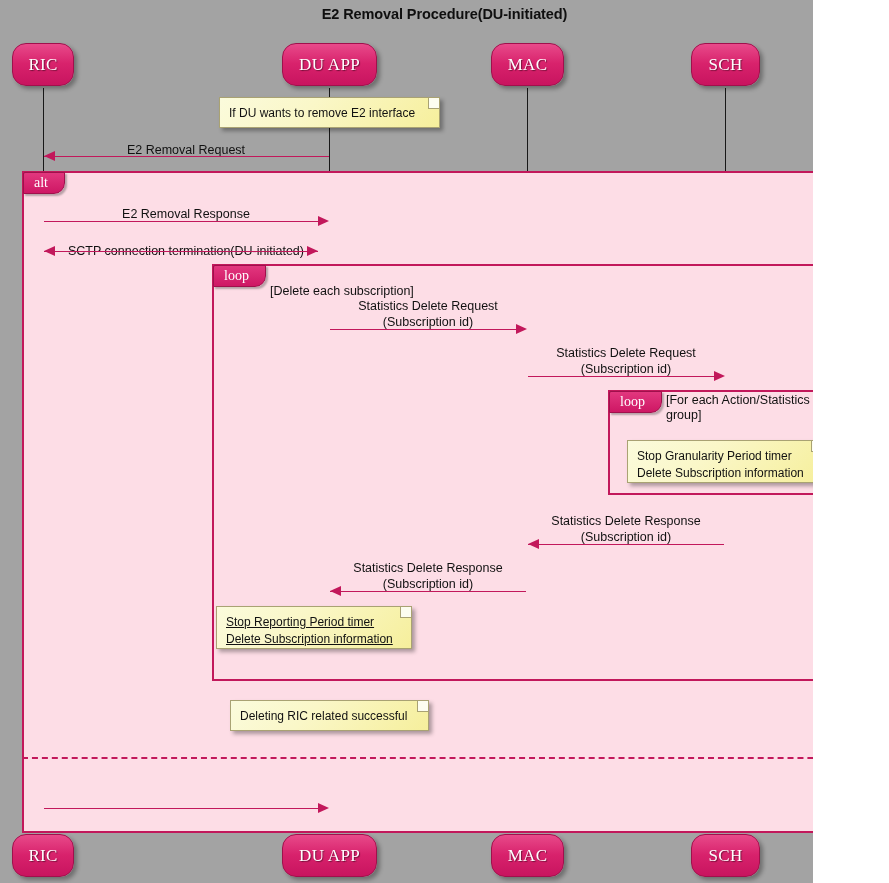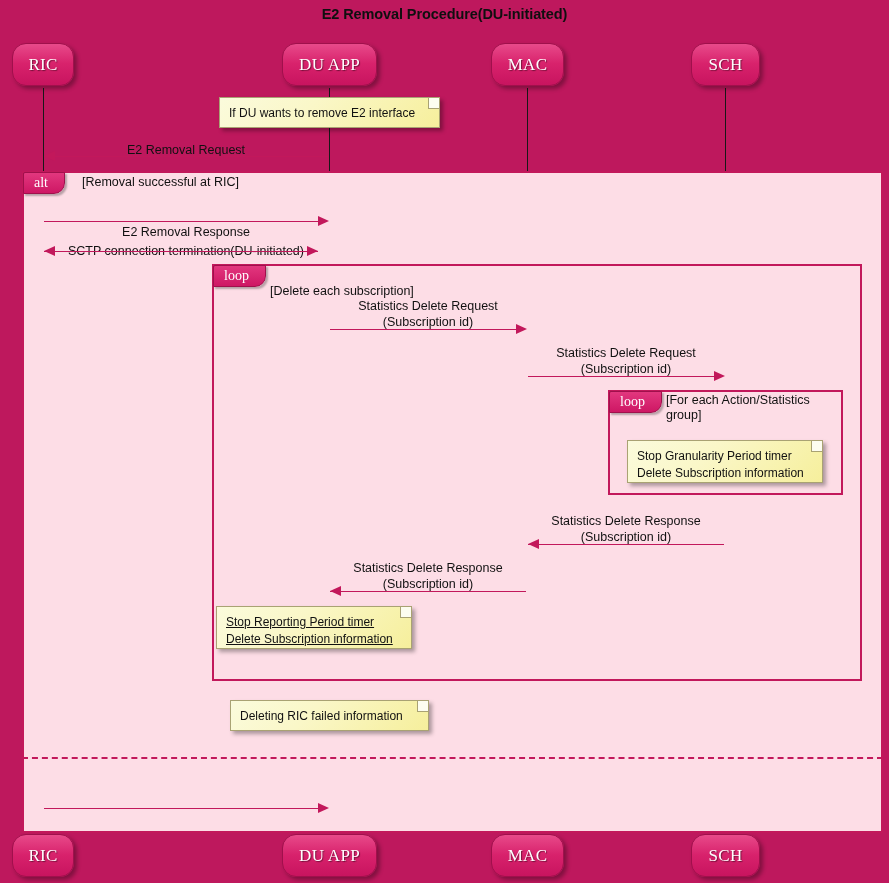--- a/index.html
+++ b/index.html
@@ -7,23 +7,23 @@
     margin: 0;
     padding: 0;
     background: #ffffff;
   }
   body {
     font-family: "Liberation Sans", sans-serif;
     -webkit-font-smoothing: antialiased;
   }
   #diagram {
     position: relative;
-    width: 889px;
+    width: 813px;
     height: 883px;
-    background: #be185d;
+    background: #a3a3a3;
     overflow: hidden;
   }
   
   .diagram-title {
     position: absolute;
     left: 0;
     top: 6px;
     width: 889px;
     text-align: center;
     font-family: "Liberation Sans", sans-serif;
@@ -166,21 +166,20 @@
   <div class="lifeline" style="left:43px;"></div>
   <div class="lifeline" style="left:329px;"></div>
   <div class="lifeline" style="left:527px;"></div>
   <div class="lifeline" style="left:725px;"></div>
 
   <div class="fragment" style="left:22px; top:171px; width:861px; height:662px;">
     <div class="frag-tab">
       <span>alt</span>
     </div>
   </div>
-  <div class="frag-label" style="left:82px; top:175px; width:320px;">[Removal successful at RIC]</div>
 
   <div class="alt-divider" style="left:22px; top:757px; width:861px;"></div>
 
   <div class="fragment nested" style="left:212px; top:264px; width:650px; height:417px;">
     <div class="frag-tab">
       <span>loop</span>
     </div>
   </div>
   <div class="frag-label" style="left:270px; top:284px; width:320px;">[Delete each subscription]</div>
 
@@ -204,21 +203,21 @@
   <div class="participant" style="left:691px; top:43px; width:69px;">
     <span>SCH</span>
   </div>
 
   <div class="note" style="left:219px; top:97px; width:221px; height:31px;">If DU wants to remove E2 interface</div>
 
   <div class="msg-label" style="left:70px; top:142px; width:232px;">E2 Removal Request</div>
   <div class="msg-line" style="left:44px; top:156px; width:285px;"></div>
   <div class="arrow-head left" style="left:44px; top:151px;"></div>
 
-  <div class="msg-label" style="left:70px; top:206px; width:232px;margin-top:18px;">E2 Removal Response</div>
+  <div class="msg-label" style="left:70px; top:206px; width:232px;">E2 Removal Response</div>
   <div class="msg-line" style="left:44px; top:221px; width:274px;"></div>
   <div class="arrow-head right" style="left:318px; top:216px;"></div>
 
   <div class="msg-label" style="left:54px; top:236px; width:264px;margin-top:7px;">SCTP connection termination(DU-initiated)</div>
   <div class="msg-line" style="left:44px; top:251px; width:274px;"></div>
   <div class="arrow-head left" style="left:44px; top:246px;"></div>
   <div class="arrow-head right" style="left:307px; top:246px;"></div>
 
   <div class="msg-label" style="left:330px; top:298px; width:196px;">Statistics Delete Request
 (Subscription id)</div>
@@ -239,21 +238,21 @@
   <div class="arrow-head left" style="left:528px; top:539px;"></div>
 
   <div class="msg-label" style="left:330px; top:560px; width:196px;">Statistics Delete Response
 (Subscription id)</div>
   <div class="msg-line" style="left:330px; top:591px; width:196px;"></div>
   <div class="arrow-head left" style="left:330px; top:586px;"></div>
 
   <div class="note" style="left:216px; top:606px; width:196px; height:43px;text-decoration:underline;">Stop Reporting Period timer
 Delete Subscription information</div>
 
-  <div class="note" style="left:230px; top:700px; width:199px; height:31px;">Deleting RIC failed information</div>
+  <div class="note" style="left:230px; top:700px; width:199px; height:31px;">Deleting RIC related successful</div>
 
   <div class="msg-line" style="left:44px; top:808px; width:274px;"></div>
   <div class="arrow-head right" style="left:318px; top:803px;"></div>
 
   <div class="participant" style="left:12px; top:834px; width:62px;">
     <span>RIC</span>
   </div>
   <div class="participant" style="left:282px; top:834px; width:95px;">
     <span>DU APP</span>
   </div>

